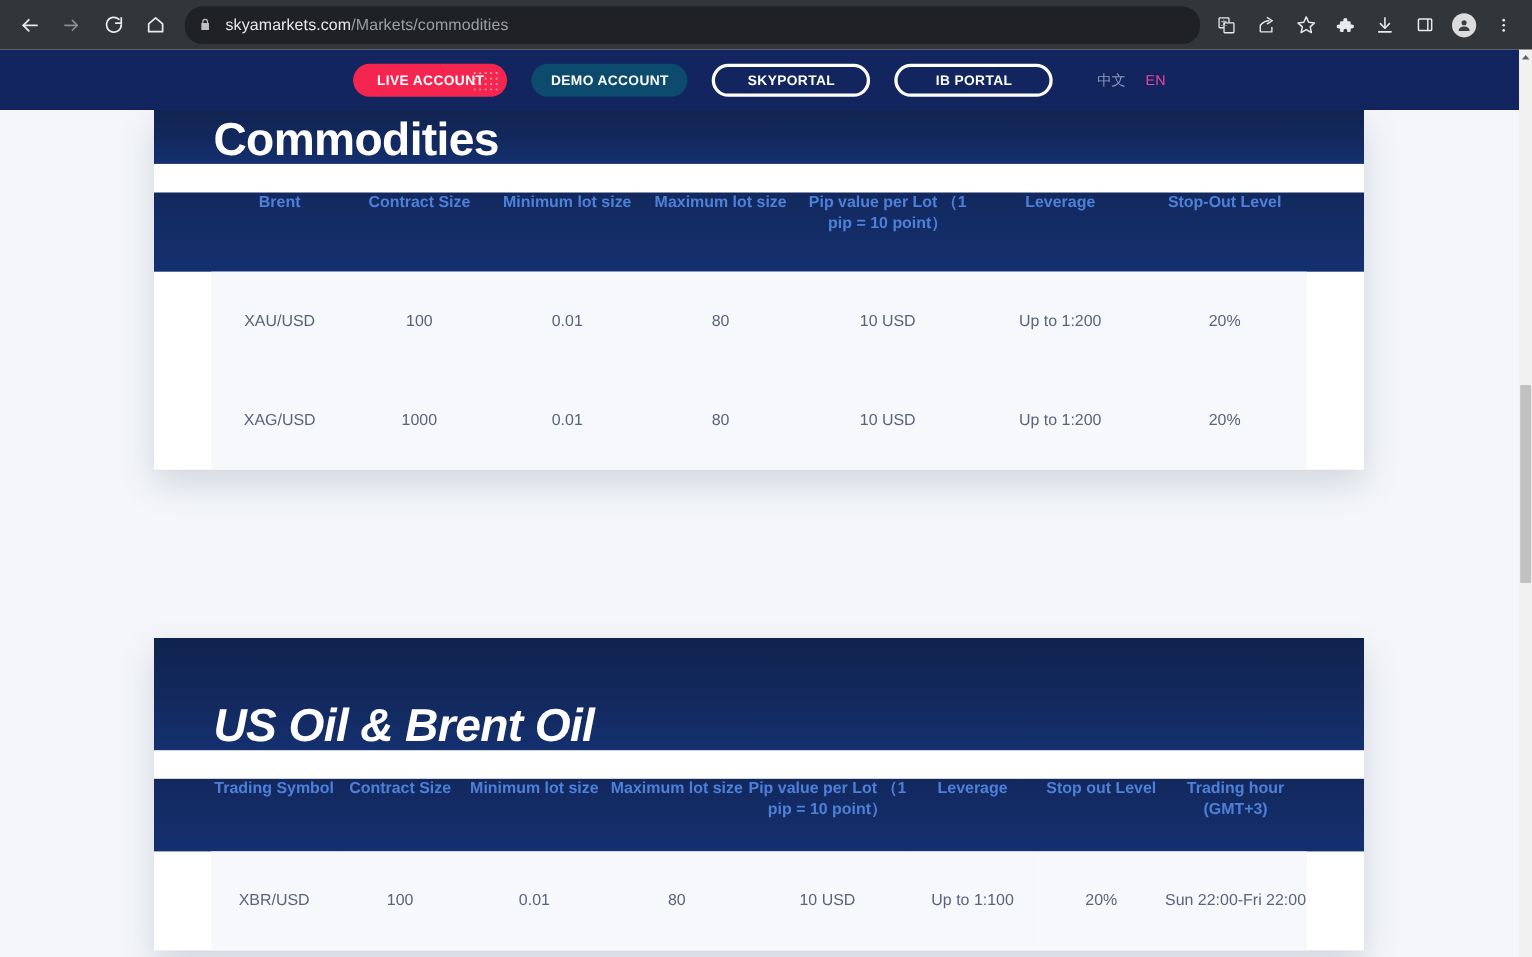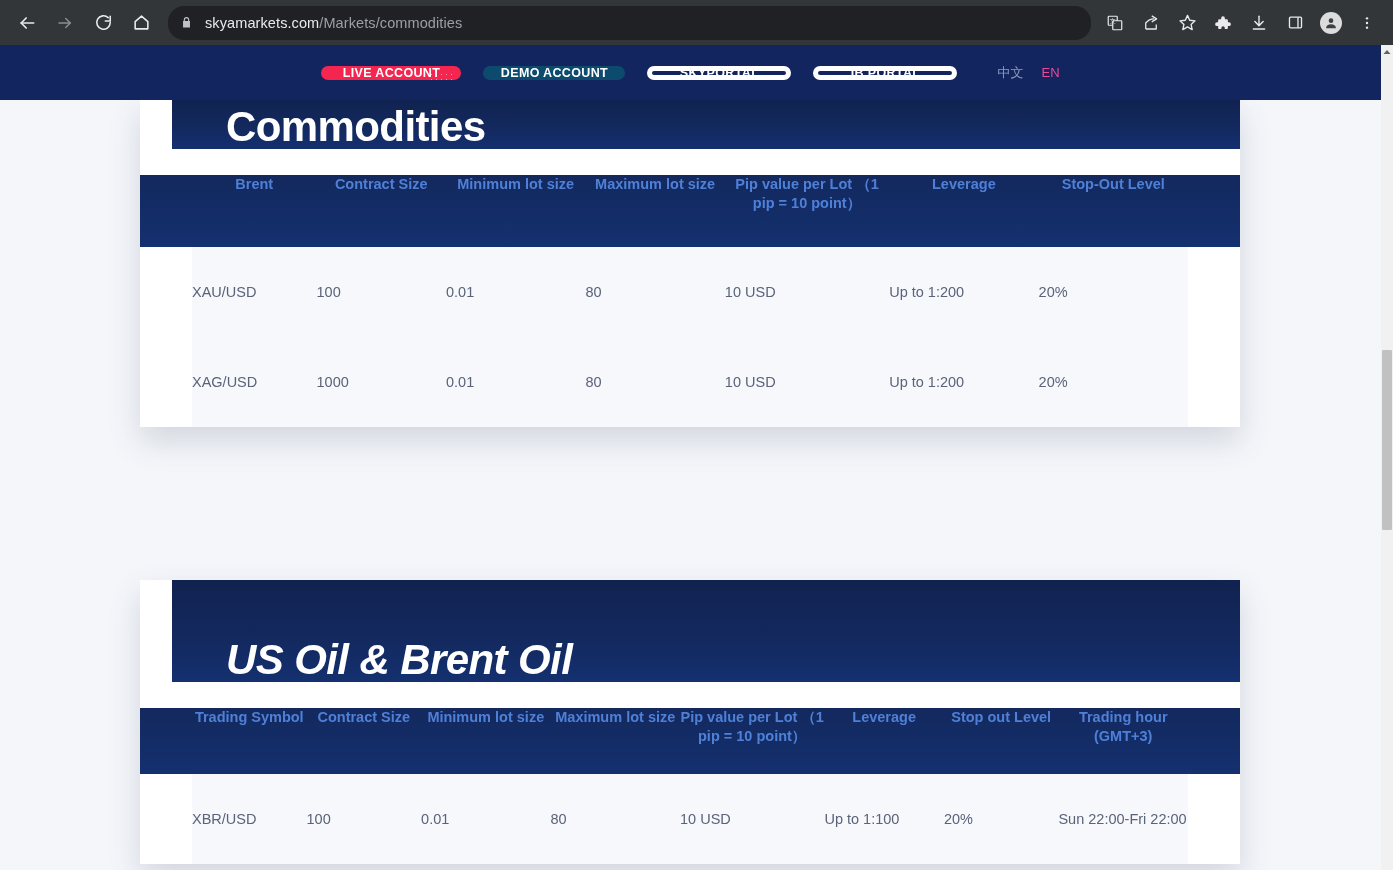--- a/index.html
+++ b/index.html
@@ -77,21 +77,21 @@
     width: 1381px;
     height: 55px;
     background: #12255f;
     display: flex;
     align-items: center;
     justify-content: center;
     z-index: 60;
   }
   .nav-inner { display: flex; align-items: center; }
   .btn {
-    height: 14px;
+    height: 30px;
     border-radius: 16px;
     display: flex;
     align-items: center;
     justify-content: center;
     font-size: 12.5px;
     font-weight: bold;
     letter-spacing: 0.35px;
     color: #fff;
     margin-right: 22px;
     padding: 0 14px;
@@ -110,21 +110,21 @@
     width: 26px; height: 18px;
     background-image: radial-gradient(circle, rgba(255,255,255,.55) 0.8px, transparent 0.9px);
     background-size: 5px 5px;
   }
   .btn-demo {
     background: #0c4a6e;
     width: 142px;
   }
   .btn-outline {
     background: transparent;
-    border: 5px solid #ffffff;
+    border: 3px solid #ffffff;
     width: 144px;
   }
   .lang-links { display: flex; align-items: center; margin-left: 18px; }
   .lang {
     font-size: 13px;
     font-weight: normal;
     margin-right: 18px;
     cursor: pointer;
   }
   .lang-zh { color: #8e99bb; }
@@ -147,21 +147,20 @@
     background: #ffffff;
     box-shadow: 0 14px 30px rgba(60,70,95,0.18);
   }
   #card-commodities { top: -1px; }
   #card-oil { top: 480px; }
 
   .card-head {
     background: linear-gradient(180deg, #10224f 0%, #13295e 55%, #14306f 100%);
     padding: 0 52px;
     position: relative;
-    margin-left: 32px;
   }
   #card-commodities .card-head { padding-top: 6px; padding-bottom: 0; }
   #card-oil .card-head { padding-top: 58px; font-style: italic; }
 
   .card-title {
     color: #ffffff;
     font-weight: bold;
     font-size: 43px;
     letter-spacing: -0.6px;
     line-height: 1.05;
@@ -181,20 +180,21 @@
     line-height: 1.32;
     padding-bottom: 34px;
   }
   #card-oil thead th { padding-bottom: 28px; }
 
   .thead-wrap { padding: 0 52px; background: linear-gradient(180deg,#13295e 0%, #14306f 100%); }
 
   tbody td {
     color: #5b6379;
     font-size: 14.5px;
+    text-align: center;
     line-height: 1.4;
   }
   .tbody-wrap { padding: 0 52px; }
   tbody tr { height: 90px; }
   tbody tr.odd { background: #f6f8fc; }
   tbody tr.even { background: #ffffff; }
 
   
   .scrollbar {
     position: absolute;

